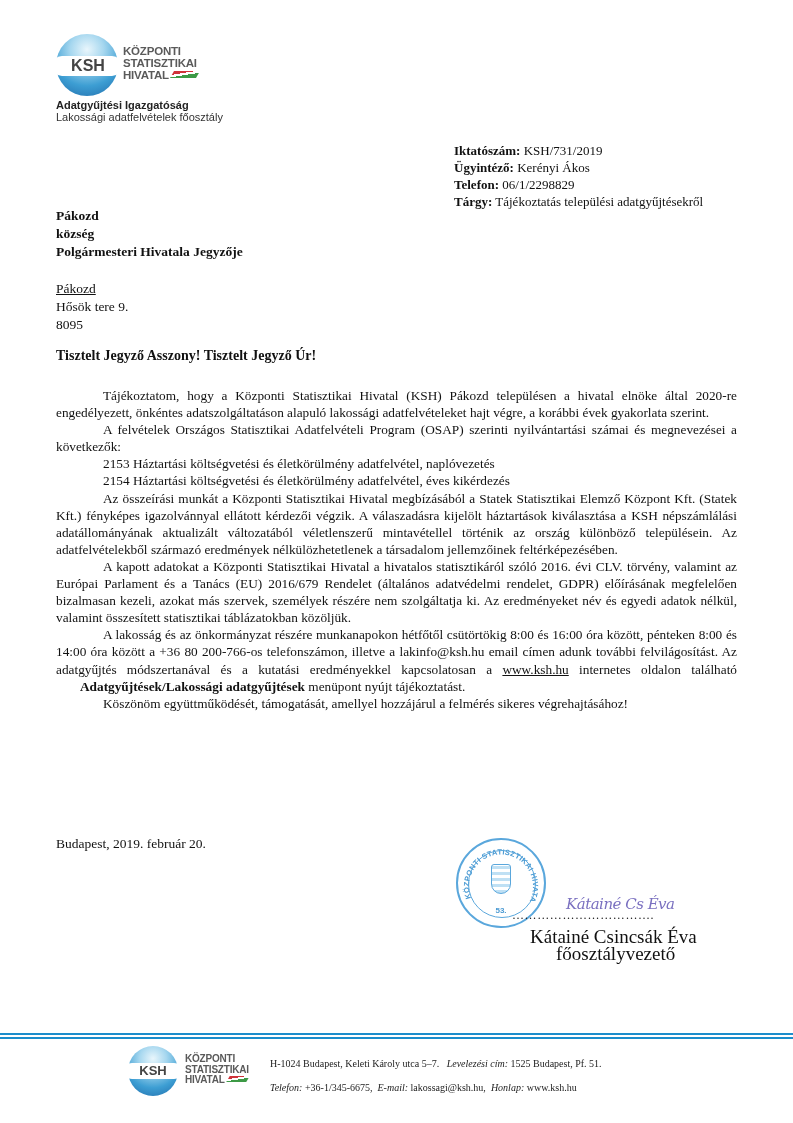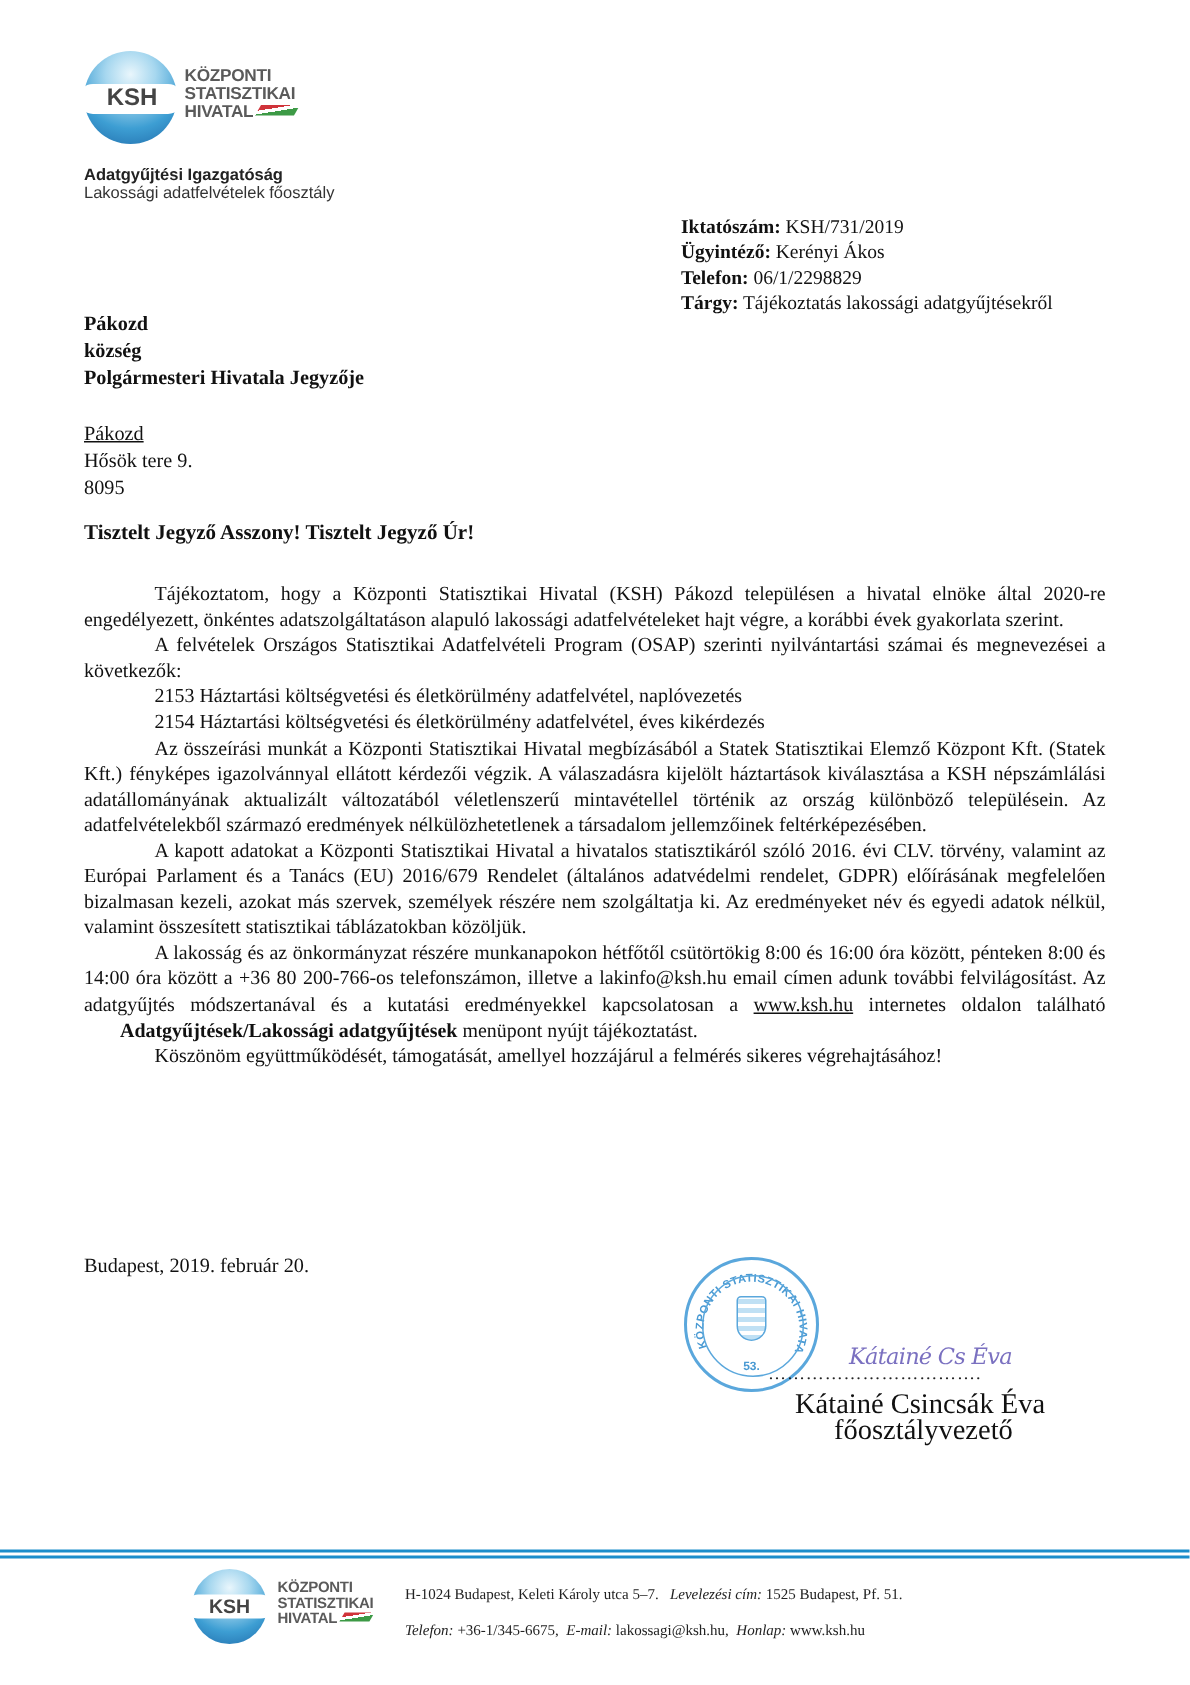--- a/index.html
+++ b/index.html
@@ -15,21 +15,21 @@
   .logo-ball .band { position: absolute; left: -4px; top: 22px; width: 70px; height: 20px; background: #fff;
     border-radius: 10px; }
   .logo-ball .ksh { position: absolute; left: 3px; top: 22px; width: 58px; text-align: center;
     font-family: "Liberation Sans", sans-serif; font-weight: bold; font-size: 16px; color: #444; line-height: 20px; }
   .logo-text { position: absolute; left: 67px; top: 11px; font-family: "Liberation Sans", sans-serif;
     font-weight: bold; font-size: 11.5px; line-height: 12px; color: #5a5a5a; letter-spacing: -0.2px; }
   .flag { display: inline-block; width: 26px; height: 7px; margin-left: 3px; vertical-align: 1px;
     background: linear-gradient(170deg, #d0333a 0 33%, #ffffff 33% 55%, #3d9a46 55% 100%); transform: skewX(-30deg); }
 
   .dept { left: 56px; top: 99px; font-family: "Liberation Sans", sans-serif; font-size: 11px; line-height: 12px; }
-  .dept .d1 { font-weight: bold; color: #222; margin-top: 12px; }
+  .dept .d1 { font-weight: bold; color: #222; }
   .dept .d2 { color: #333; text-align: right; }
 
   
   .ref { left: 454px; top: 142px; font-size: 13px; line-height: 17px; }
   .ref b { font-weight: bold; }
 
   
   .recipient { left: 56px; top: 207px; font-size: 13.5px; line-height: 18px; font-weight: bold; }
   .address { left: 56px; top: 280px; font-size: 13.5px; line-height: 18px; }
   .address .u { text-decoration: underline; }
@@ -91,21 +91,21 @@
 </div>
 <div class="abs dept">
   <div class="d1">Adatgyűjtési Igazgatóság</div>
   <div class="d2">Lakossági adatfelvételek főosztály</div>
 </div>
 
 <div class="abs ref">
   <div><b>Iktatószám:</b> <span>KSH/731/2019</span></div>
   <div><b>Ügyintéző:</b> <span>Kerényi Ákos</span></div>
   <div><b>Telefon:</b> <span>06/1/2298829</span></div>
-  <div><b>Tárgy:</b> <span>Tájékoztatás lakossági adatgyűjtésekről</span></div>
+  <div><b>Tárgy:</b> <span>Tájékoztatás települési adatgyűjtésekről</span></div>
 </div>
 
 <div class="abs recipient">
   <div>Pákozd</div>
   <div>község</div>
   <div>Polgármesteri Hivatala Jegyzője</div>
 </div>
 <div class="abs address">
   <div class="u">Pákozd</div>
   <div>Hősök tere 9.</div>

